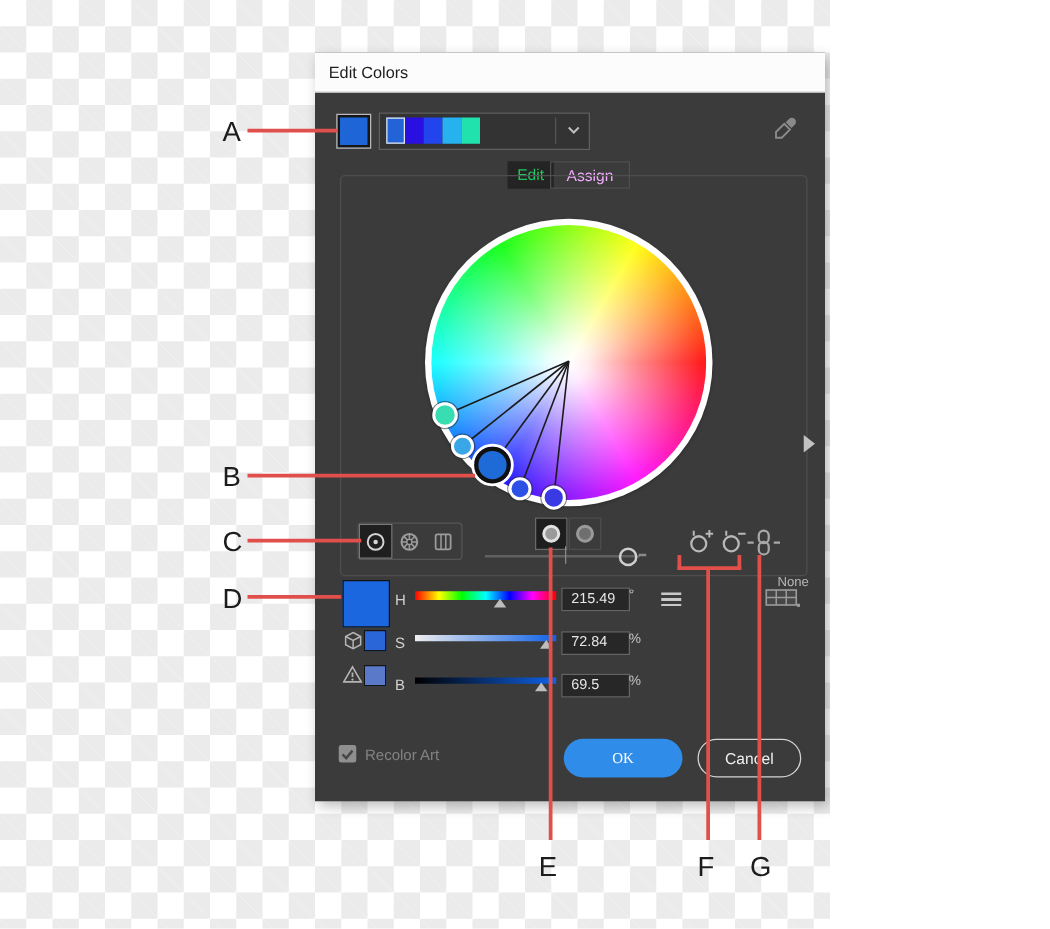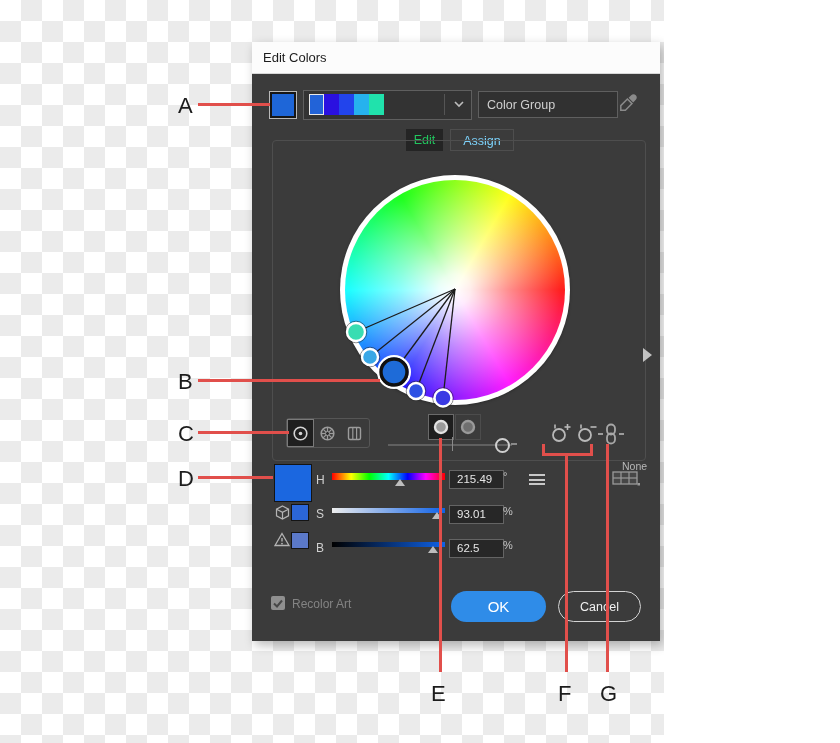--- a/index.html
+++ b/index.html
@@ -25,21 +25,21 @@
   .chip{width:15px;height:21px;}
   .chip.sel{outline:1px solid #e8e8e8;outline-offset:-1px;}
   .dd-div{position:absolute;right:26px;top:3px;width:1px;height:21px;background:#555;}
   .chev{position:absolute;right:7px;top:9px;width:10px;height:8px;}
   .namefield{left:226px;top:49px;width:130px;height:25px;background:#313131;border:1px solid #5f5f5f;
     color:#cfcfcf;font-size:12.5px;padding:0 0 0 8px;font-family:"Liberation Sans",sans-serif;}
   .eyedrop{left:366px;top:51px;width:20px;height:20px;}
   
   .tab{top:87px;height:22px;font-size:12.5px;line-height:22px;text-align:center;}
   .tab-edit{left:154px;width:37px;background:#242424;color:#22c55e;}
-  .tab-assign{left:198px;width:64px;border:1px solid #4e4e4e;color:#7dd3fc;box-sizing:border-box;}
+  .tab-assign{left:188px;width:64px;border:1px solid #4e4e4e;color:#f0abfc;box-sizing:border-box;}
   
   .panel{left:20px;top:98px;width:372px;height:319px;border:1px solid #4e4e4e;border-radius:4px;}
   
   .wheelring{left:88px;top:133px;width:230px;height:230px;border-radius:50%;background:#fff;
     box-shadow:0 1px 3px rgba(0,0,0,.25);}
   .wheeldisc{left:93px;top:138px;width:220px;height:220px;border-radius:50%;
     background:
      radial-gradient(circle at 50% 50%, #ffffff 0%, rgba(255,255,255,.92) 10%, rgba(255,255,255,.55) 35%, rgba(255,255,255,.12) 68%, rgba(255,255,255,0) 100%),
      conic-gradient(from 90deg, #ff0000, #ff00ff 60deg, #0000ff 120deg, #00ffff 180deg, #00ff00 240deg, #ffff00 300deg, #ff0000 360deg);}
   
@@ -64,21 +64,21 @@
   .valbox{position:absolute;left:197px;width:46px;height:17px;background:#272727;border:1px solid #646464;
     color:#e6e6e6;font-size:11.5px;line-height:17px;padding-left:7px;}
   .unit{position:absolute;left:251px;font-size:11px;color:#c4c4c4;}
   .hamburger{left:277px;top:432px;width:16px;height:11px;
     background:repeating-linear-gradient(#c8c8c8 0 2px,transparent 2px 4.5px);}
   
   .checkbox{left:19px;top:554px;width:14px;height:14px;background:#8f8f8f;border-radius:2px;
     display:flex;align-items:center;justify-content:center;}
   .cblabel{left:40px;top:555px;font-size:12px;color:#838383;text-align:center;}
   .okbtn{left:199px;top:549px;width:95px;height:31px;border-radius:16px;background:#2f8ce8;border:none;
-    color:#ffffff;font-size:15px;font-family:Liberation Sans, sans-serif;}
+    color:#ffffff;font-size:12px;font-family:Liberation Serif, serif;}
   .cancelbtn{left:306px;top:549px;width:83px;height:31px;border-radius:16px;background:transparent;
     border:1.5px solid #d4d4d4;color:#f0f0f0;font-size:12.5px;font-family:"Liberation Sans",sans-serif;}
   .expand{left:391px;top:306px;width:0;height:0;border-top:7px solid transparent;
     border-bottom:7px solid transparent;border-left:9px solid #c2c2c2;}
   
   .ann{font-size:22px;color:#1c1c1c;}
   .rl{background:#e14f4b;}
   svg{display:block;}
 </style>
 </head>
@@ -101,21 +101,20 @@
         <div class="chip" style="background: rgb(34, 68, 236);"></div>
         <div class="chip" style="background: rgb(38, 178, 238);"></div>
         <div class="chip" style="background: rgb(32, 226, 172);"></div>
       </div>
       <div class="dd-div"></div>
       <svg class="chev" viewBox="0 0 10 8">
         <polyline points="1,2 5,6 9,2" fill="none" stroke="#bdbdbd" stroke-width="1.6"></polyline>
       </svg>
     </div>
 
-    <input class="abs namefield" readonly="" value="Color Group" style="">
 
     <svg class="abs eyedrop" viewBox="0 0 20 20">
       <path d="M13.2 2.2c1.3-1.3 3.3-1.3 4.6 0s1.3 3.3 0 4.6l-2.6 2.6-4.6-4.6 2.6-2.6z" fill="#8a8a8a"></path>
       <path d="M9.4 6l4.6 4.6-6.6 6.6H2.8v-4.6L9.4 6z" fill="none" stroke="#8a8a8a" stroke-width="1.5"></path>
     </svg>
 
     <div class="abs tab tab-edit">Edit</div>
     <div class="abs tab tab-assign">Assign</div>
 
     <div class="abs panel"></div>
@@ -241,28 +240,28 @@
       <div class="tri" style="left: calc(59.9% - 5px);"></div>
     </div>
     <div class="valbox abs" style="top:428px;">215.49</div>
     <span class="unit abs" style="top:428px;">°</span>
     <div class="abs hamburger"></div>
 
     <span class="abs hsb-label" style="left:64px;top:465px;">S</span>
     <div class="abs trk" id="trk-s" style="top:466px;height:5px;background:linear-gradient(90deg,#ededed,#0f62e8);">
       <div class="tri" style="left: calc(93% - 5px);"></div>
     </div>
-    <div class="valbox abs" style="top:463px;">93.01</div>
+    <div class="valbox abs" style="top:463px;">72.84</div>
     <span class="unit abs" style="top:463px;">%</span>
 
     <span class="abs hsb-label" style="left:64px;top:499px;">B</span>
     <div class="abs trk" id="trk-b" style="top:500px;height:5px;background:linear-gradient(90deg,#000,#0f62e8);">
       <div class="tri" style="left: calc(89.8% - 5px);"></div>
     </div>
-    <div class="valbox abs" style="top:497px;">62.5</div>
+    <div class="valbox abs" style="top:497px;">69.5</div>
     <span class="unit abs" style="top:497px;">%</span>
 
     <div class="abs checkbox">
       <svg width="10" height="9" viewBox="0 0 10 9">
         <polyline points="1,4.5 4,7.5 9,1.5" fill="none" stroke="#474747" stroke-width="2"></polyline>
       </svg>
     </div>
     <span class="abs cblabel">Recolor Art</span>
     <button class="abs okbtn">OK</button>
     <button class="abs cancelbtn">Cancel</button>

